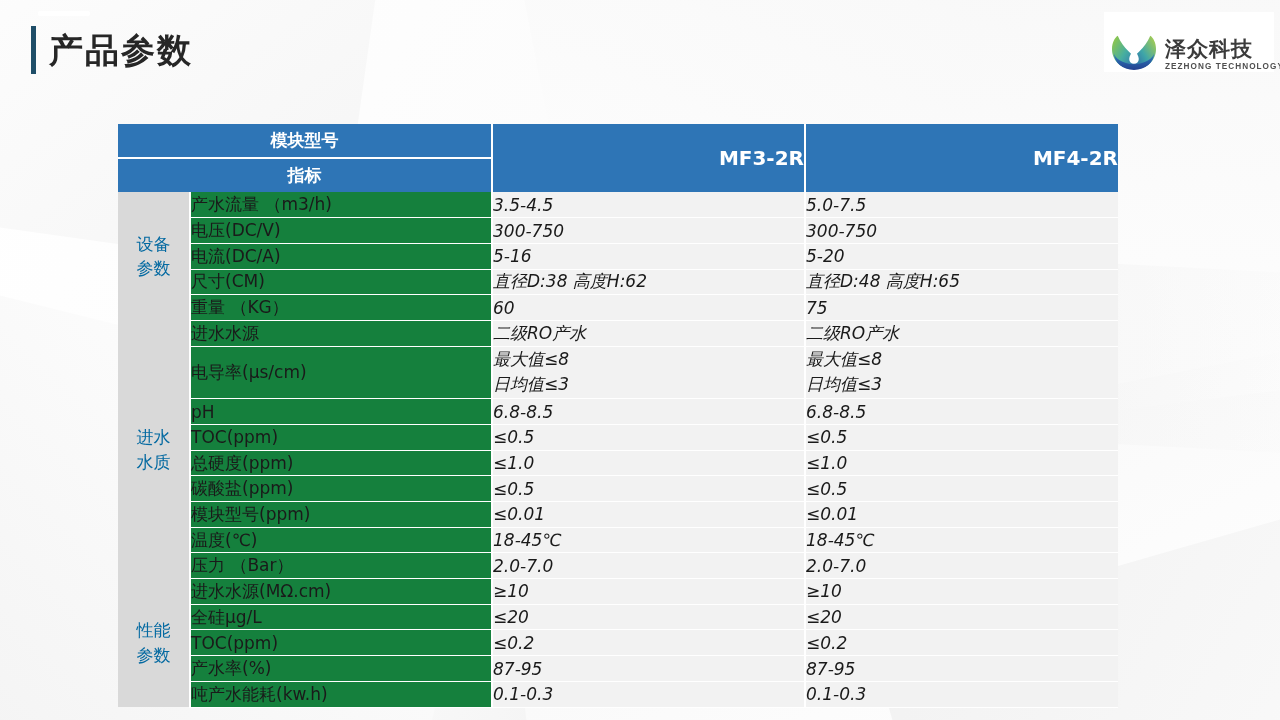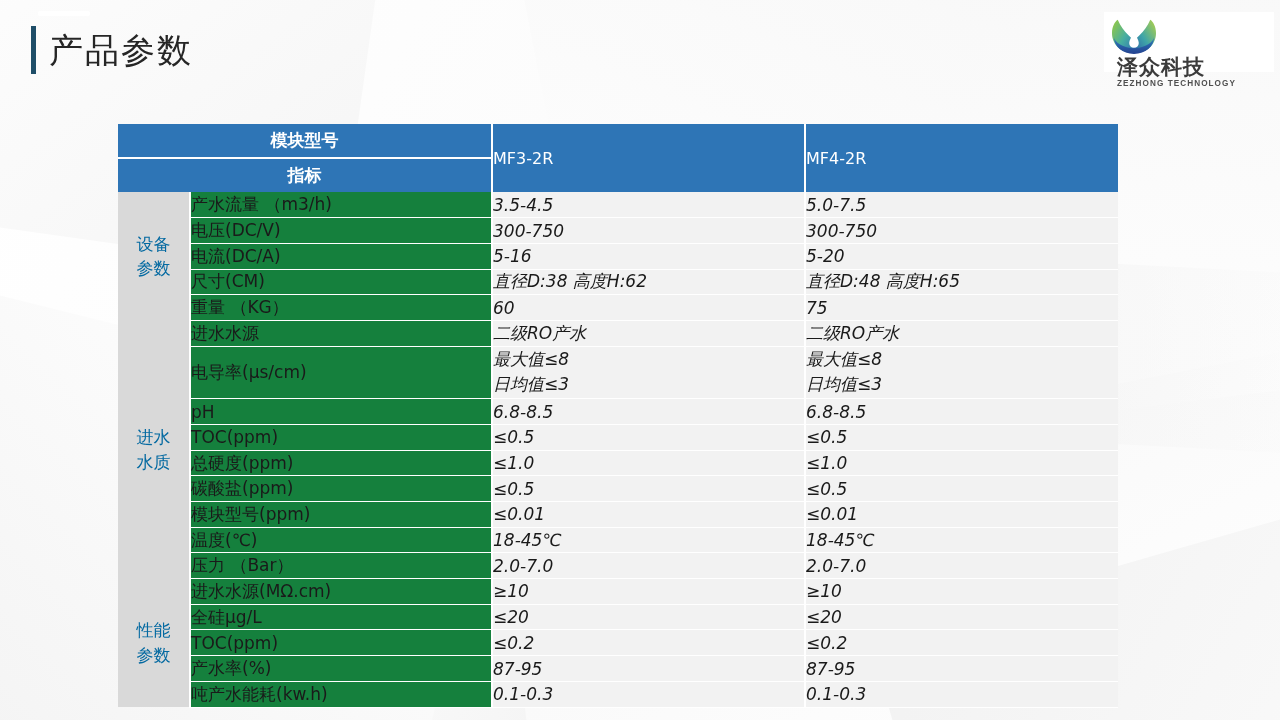--- a/index.html
+++ b/index.html
@@ -63,44 +63,44 @@
     margin-right: 13px;
     flex: none;
   }
   #title-text {
     font-family: "DejaVu Sans", "Liberation Sans", sans-serif;
     font-size: 34px;
     line-height: 1;
     color: #262626;
     letter-spacing: 2px;
     white-space: nowrap;
+    font-weight: bold;
   }
   #title-hairline {
     position: absolute;
     left: 38px;
     top: 11px;
     width: 52px;
     height: 5px;
     background: #ffffff;
     border-radius: 2px;
   }
 
   
   #logo-box {
     position: absolute;
     right: 6px;
     top: 12px;
     width: 170px;
     height: 60px;
     background: #ffffff;
     display: flex;
-    align-items: flex-start;
+    align-items: flex-end;
     padding: 0 6px;
     box-sizing: border-box;
-    flex-direction: column;
   }
   #logo-mark { width: 48px; height: 44px; flex: none; }
   #logo-words {
     margin-left: 7px;
     display: flex;
     flex-direction: column;
     justify-content: center;
   }
   #logo-cn {
     font-family: "DejaVu Sans", "Liberation Sans", sans-serif;
@@ -147,23 +147,23 @@
     text-align: center;
     font-size: 17px;
     height: 33px;
     border-bottom: 2px solid #ffffff;
     border-right: 2px solid #ffffff;
   }
   .hdr-blue.no-b { border-bottom: none; }
   .hdr-model {
     background: #2e75b6;
     color: #ffffff;
-    font-weight: normal;
-    text-align: left;
-    font-size: 16px;
+    font-weight: bold;
+    text-align: right;
+    font-size: 20px;
     border-right: 2px solid #ffffff;
   }
   .hdr-model.last { border-right: none; }
 
   
   .grp {
     background: #d9d9d9;
     color: #0369a1;
     text-align: center;
     font-size: 17px;

